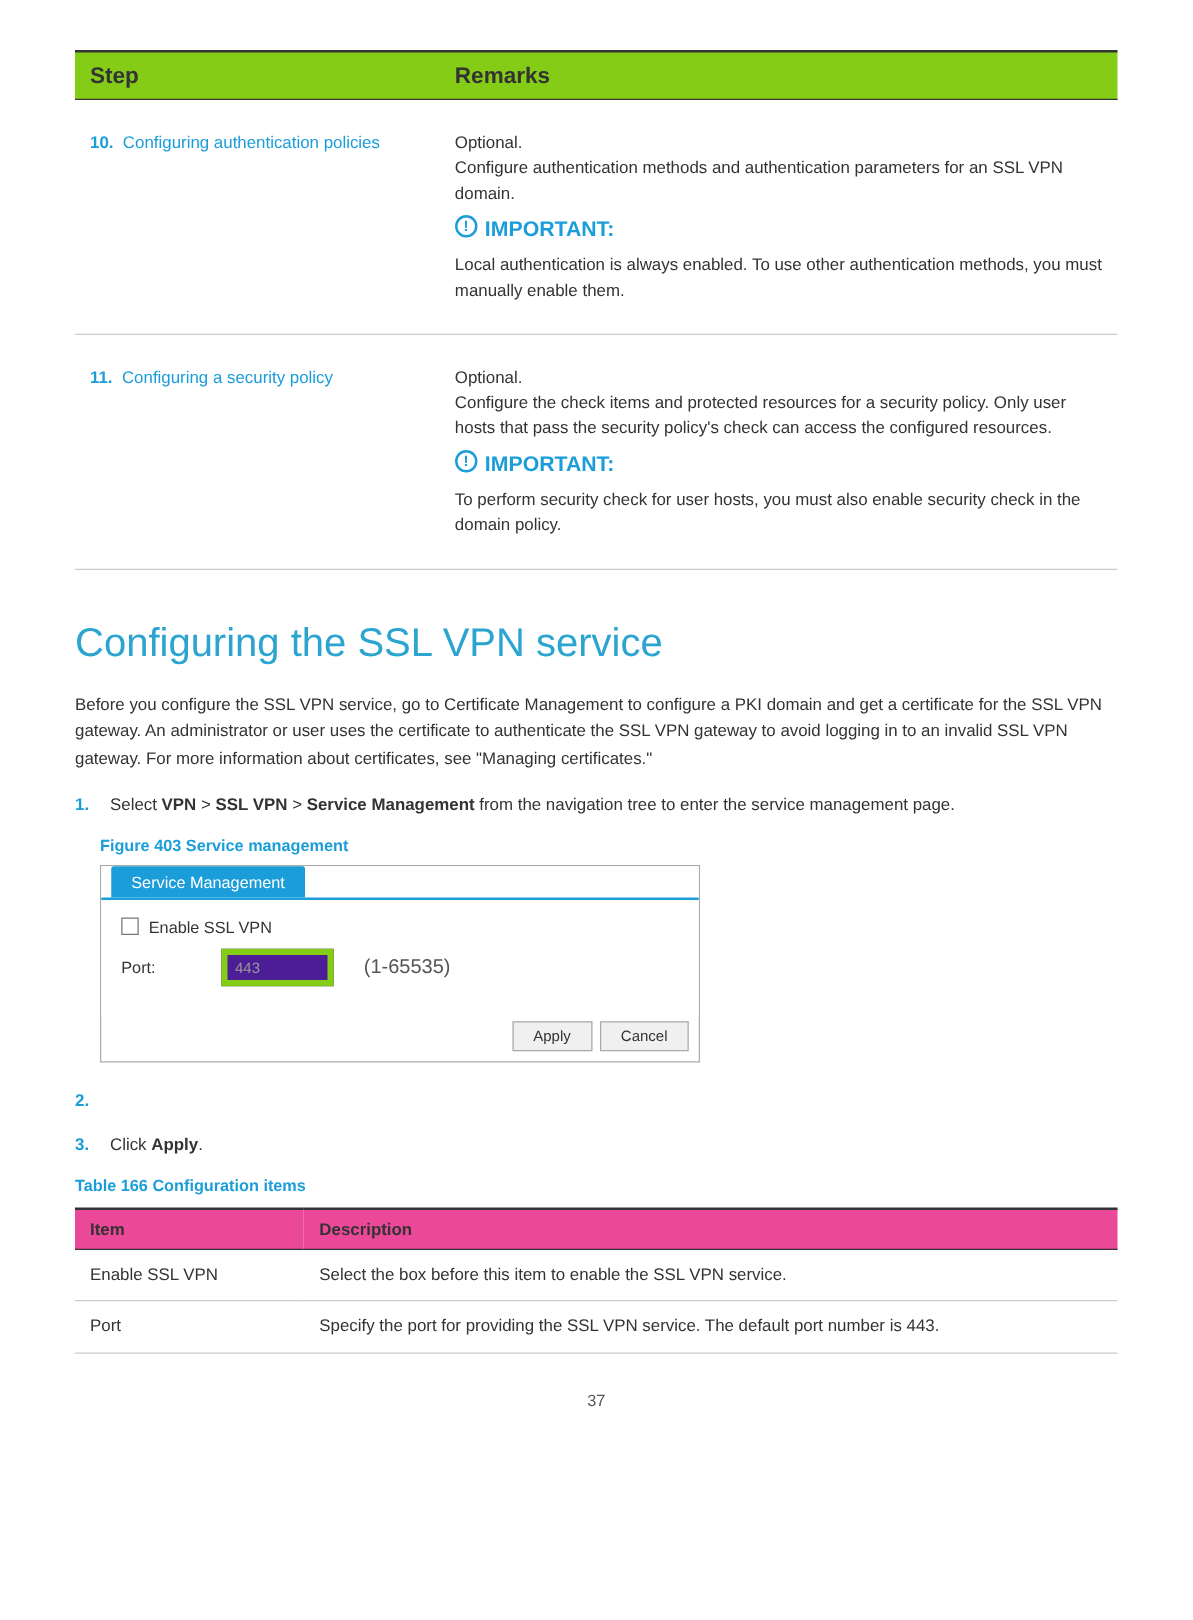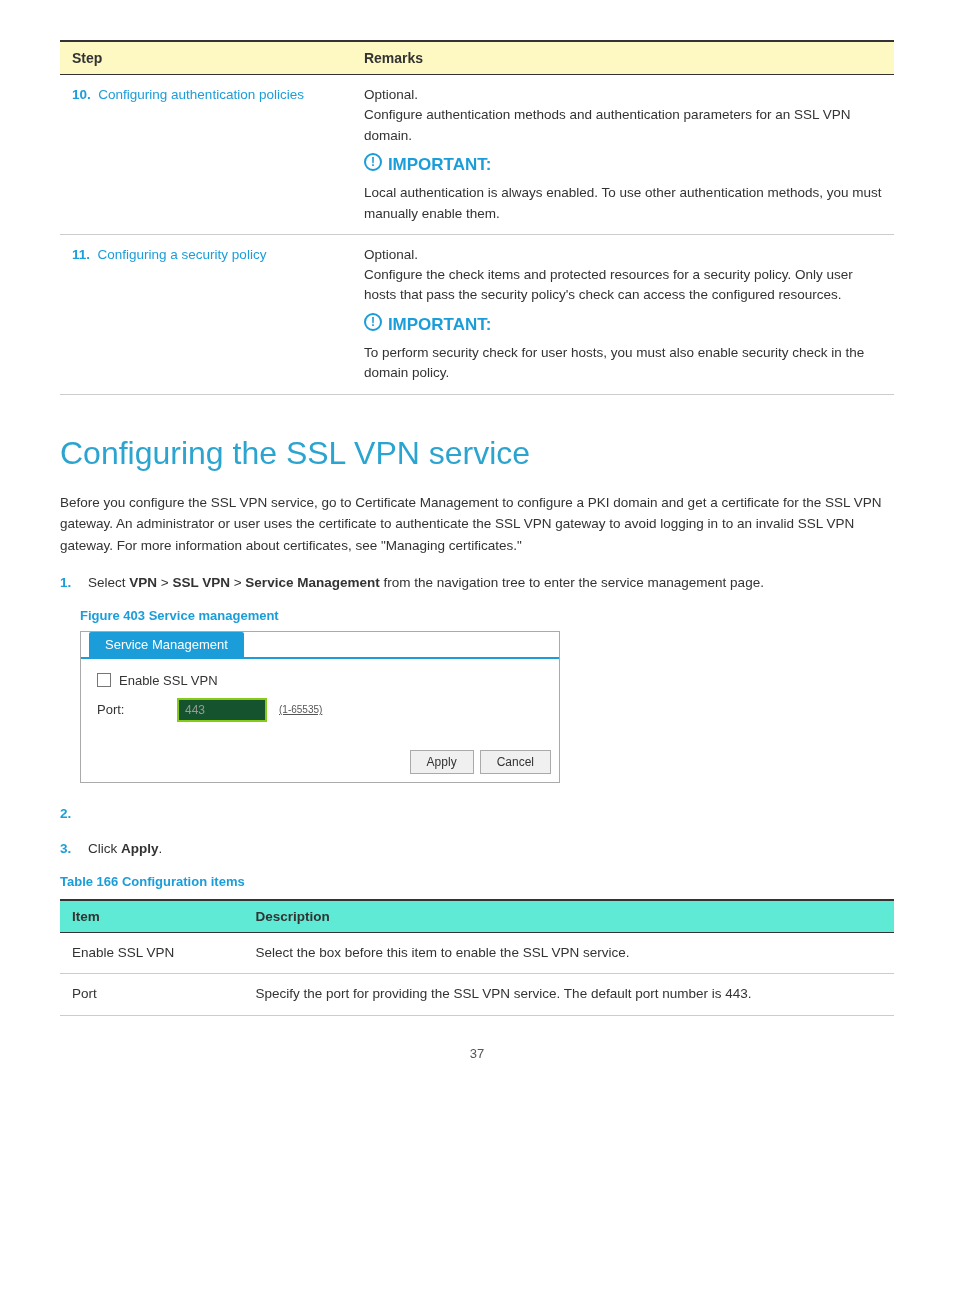--- a/index.html
+++ b/index.html
@@ -15,29 +15,29 @@
 
     
     .top-table {
       width: 100%;
       border-collapse: collapse;
       margin-bottom: 40px;
     }
     .top-table th {
       text-align: left;
       font-weight: bold;
-      font-size: 14px;
+      font-size: 18px;
       padding: 8px 12px;
       border-top: 2px solid #333;
       border-bottom: 1px solid #333;
-      background: #fef9c3;
+      background: #84cc16;
     }
     .top-table td {
       vertical-align: top;
-      padding: 10px 12px;
+      padding: 24px 12px;
       border-bottom: 1px solid #ccc;
       font-size: 13.5px;
       line-height: 1.5;
     }
     .top-table .step-col {
       width: 35%;
       color: #1a9dd9;
     }
     .top-table .step-col span {
       color: #1a9dd9;
@@ -164,32 +164,31 @@
       background: #fff;
       margin-right: 8px;
       display: inline-block;
       flex-shrink: 0;
     }
     .ui-label {
       color: #333;
       min-width: 80px;
     }
     .ui-input {
-      border: 2px solid #84cc16;
+      border: 5px solid #84cc16;
       padding: 3px 6px;
       font-size: 12px;
       width: 90px;
       color: #999;
-      background: #14532d;
+      background: #4c1d95;
     }
     .ui-hint {
       color: #555;
-      font-size: 10px;
-      margin-left: 12px;
-      text-decoration: underline;
+      font-size: 16px;
+      margin-left: 24px;
     }
     .ui-select {
       border: 1px solid #bbb;
       padding: 2px 4px;
       font-size: 12px;
       width: 70px;
       background: #fafafa;
     }
     .ui-buttons {
       display: flex;
@@ -212,21 +211,21 @@
       border-collapse: collapse;
       margin-top: 10px;
     }
     .bottom-table th {
       text-align: left;
       font-weight: bold;
       font-size: 13.5px;
       padding: 8px 12px;
       border-top: 2px solid #333;
       border-bottom: 1px solid #333;
-      background: #5eead4;
+      background: #ec4899;
     }
     .bottom-table td {
       vertical-align: top;
       padding: 10px 12px;
       border-bottom: 1px solid #ccc;
       font-size: 13.5px;
       line-height: 1.5;
     }
     .bottom-table .item-col {
       width: 22%;

